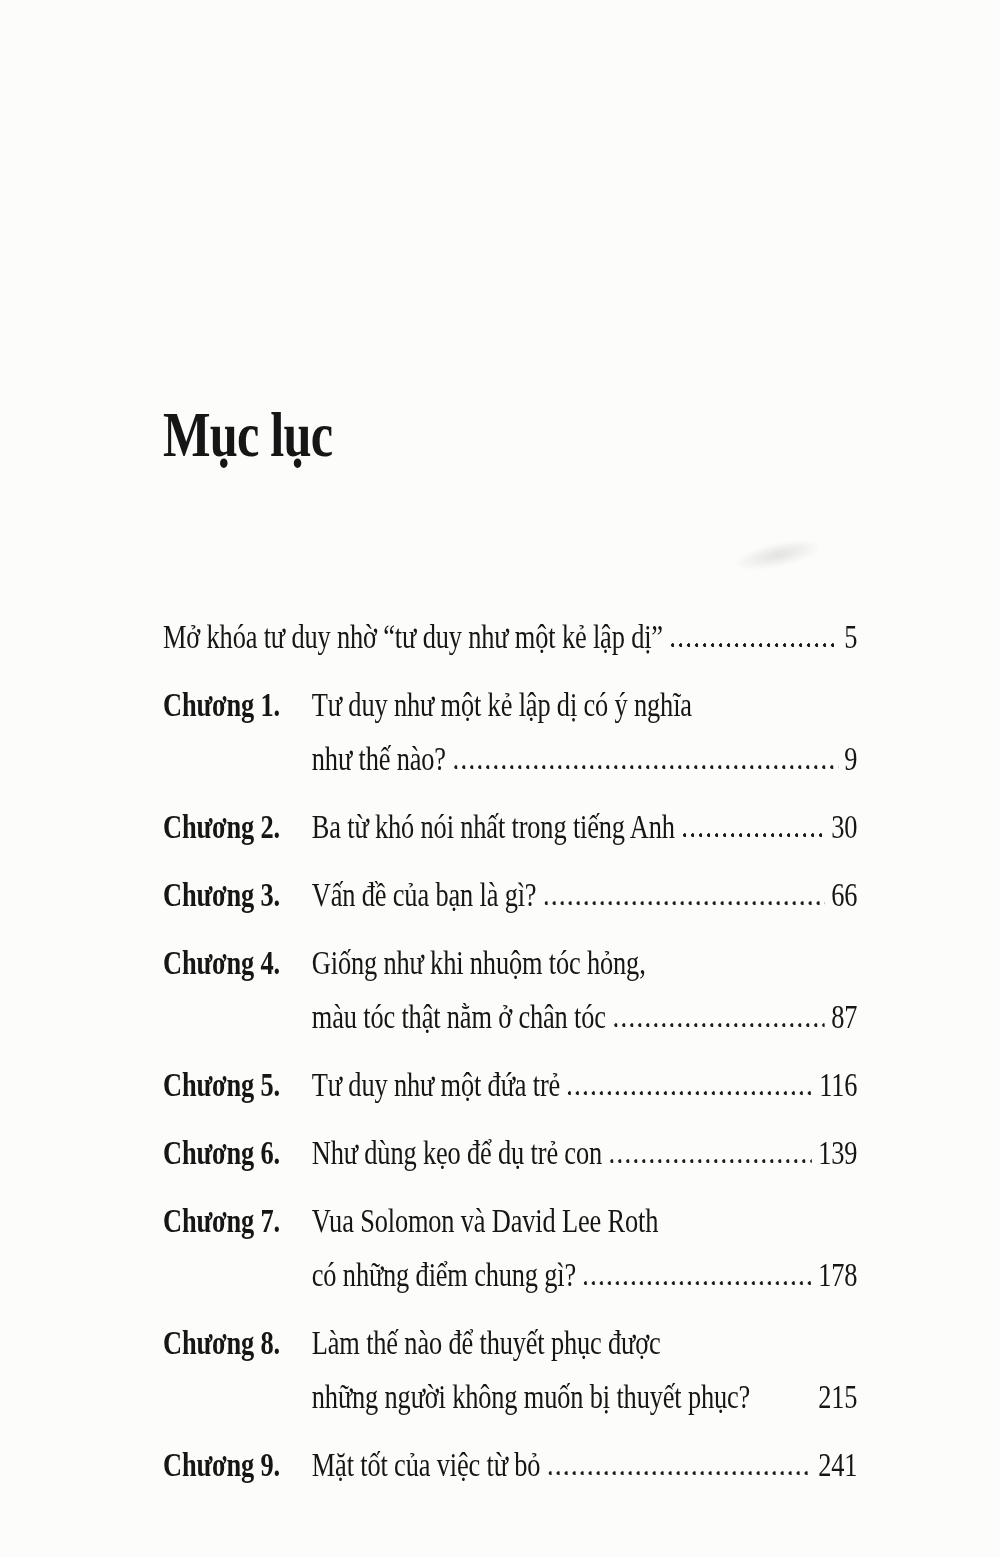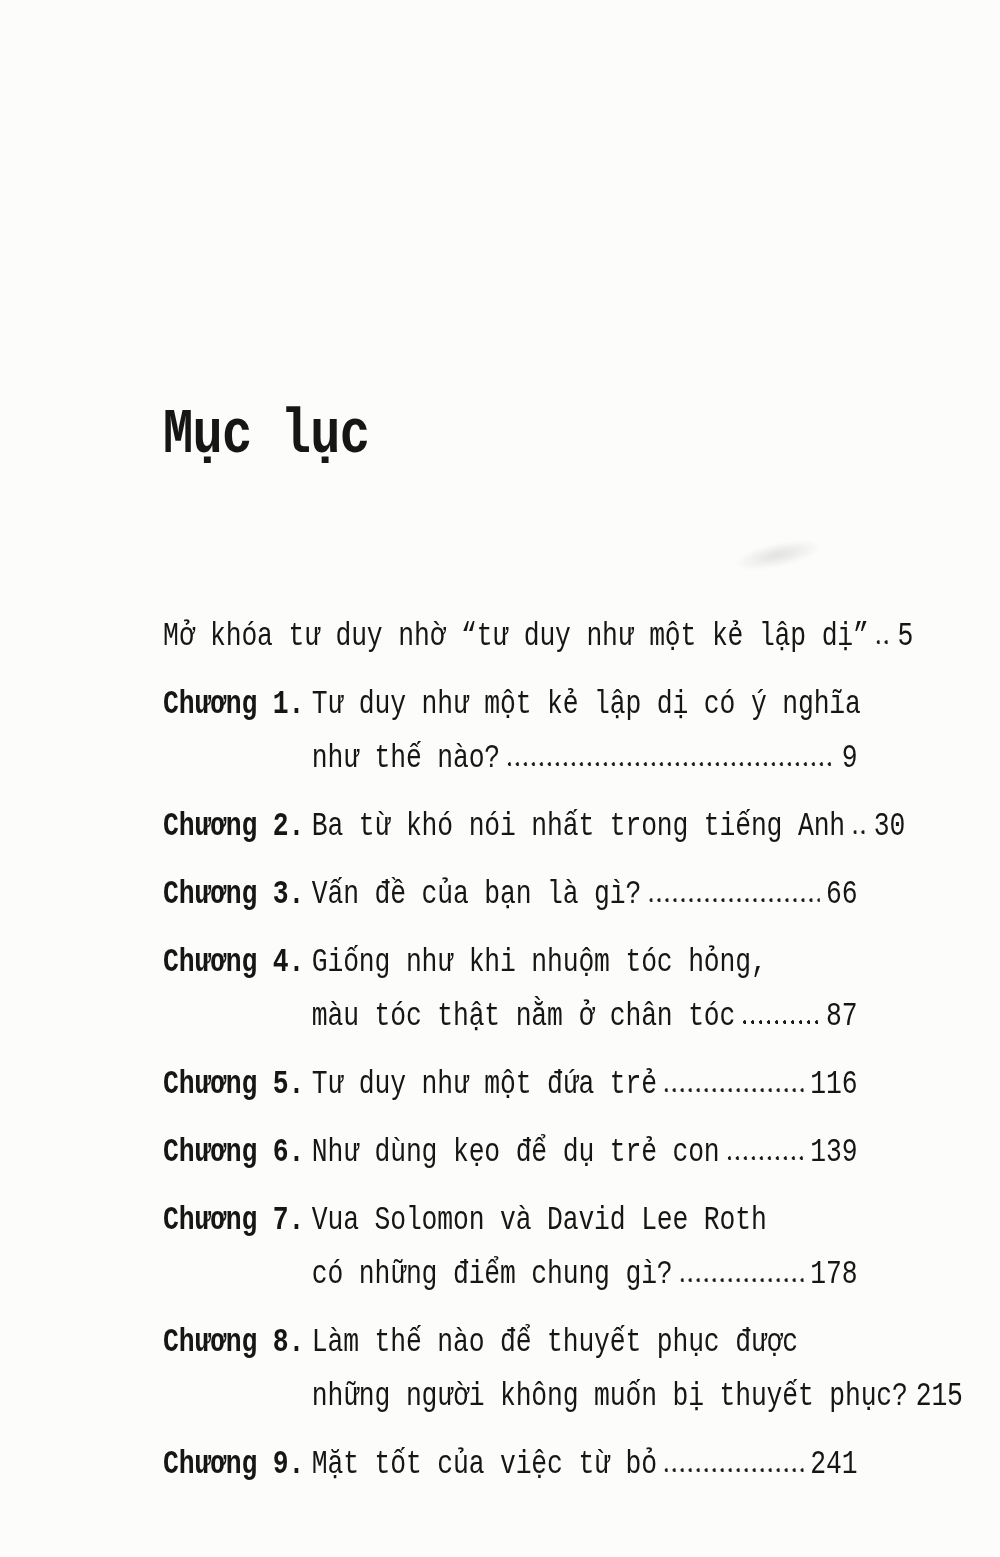--- a/index.html
+++ b/index.html
@@ -2,21 +2,21 @@
 <html><head>
 <meta charset="utf-8">
 <style>
   html, body { margin: 0; padding: 0; }
   .page {
     position: relative;
     width: 1000px;
     height: 1557px;
     background: #fcfcfa;
     color: #161616;
-    font-family: Liberation Mono, monospace;
+    font-family: Liberation Serif, serif;
     overflow: hidden;
   }
   .title {
     position: absolute;
     left: 163px;
     top: 404px;
     margin: 0;
     font-size: 63px;
     font-weight: 700;
     letter-spacing: -1px;

